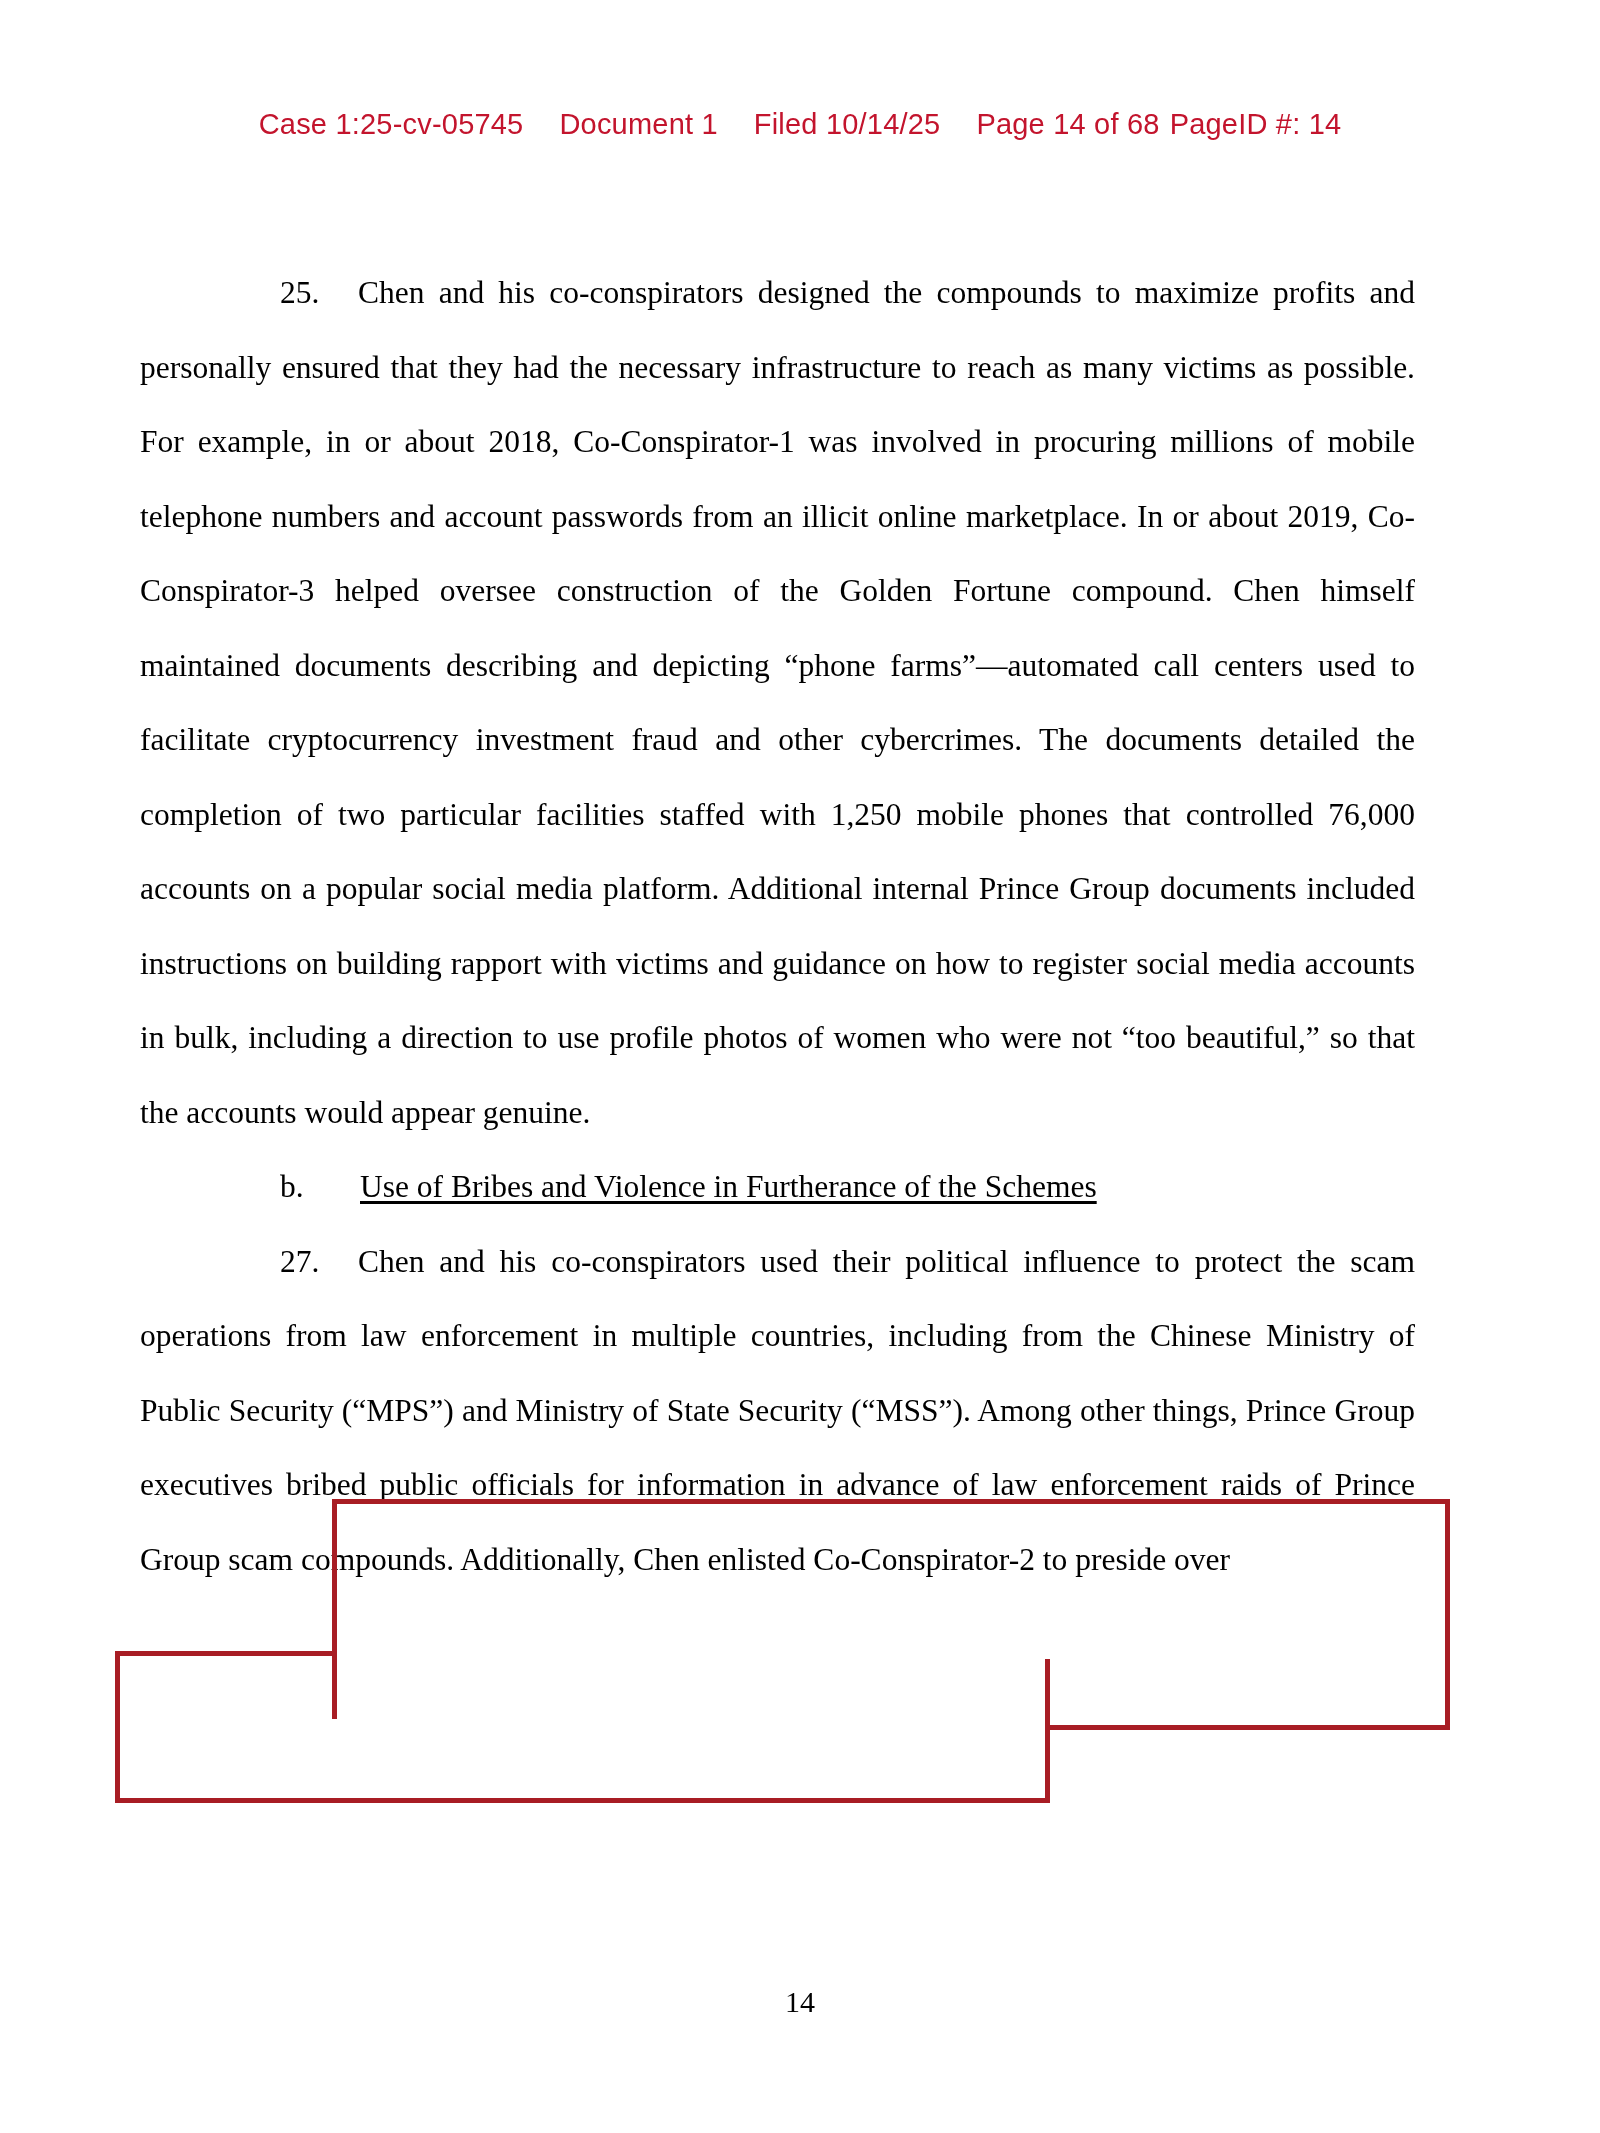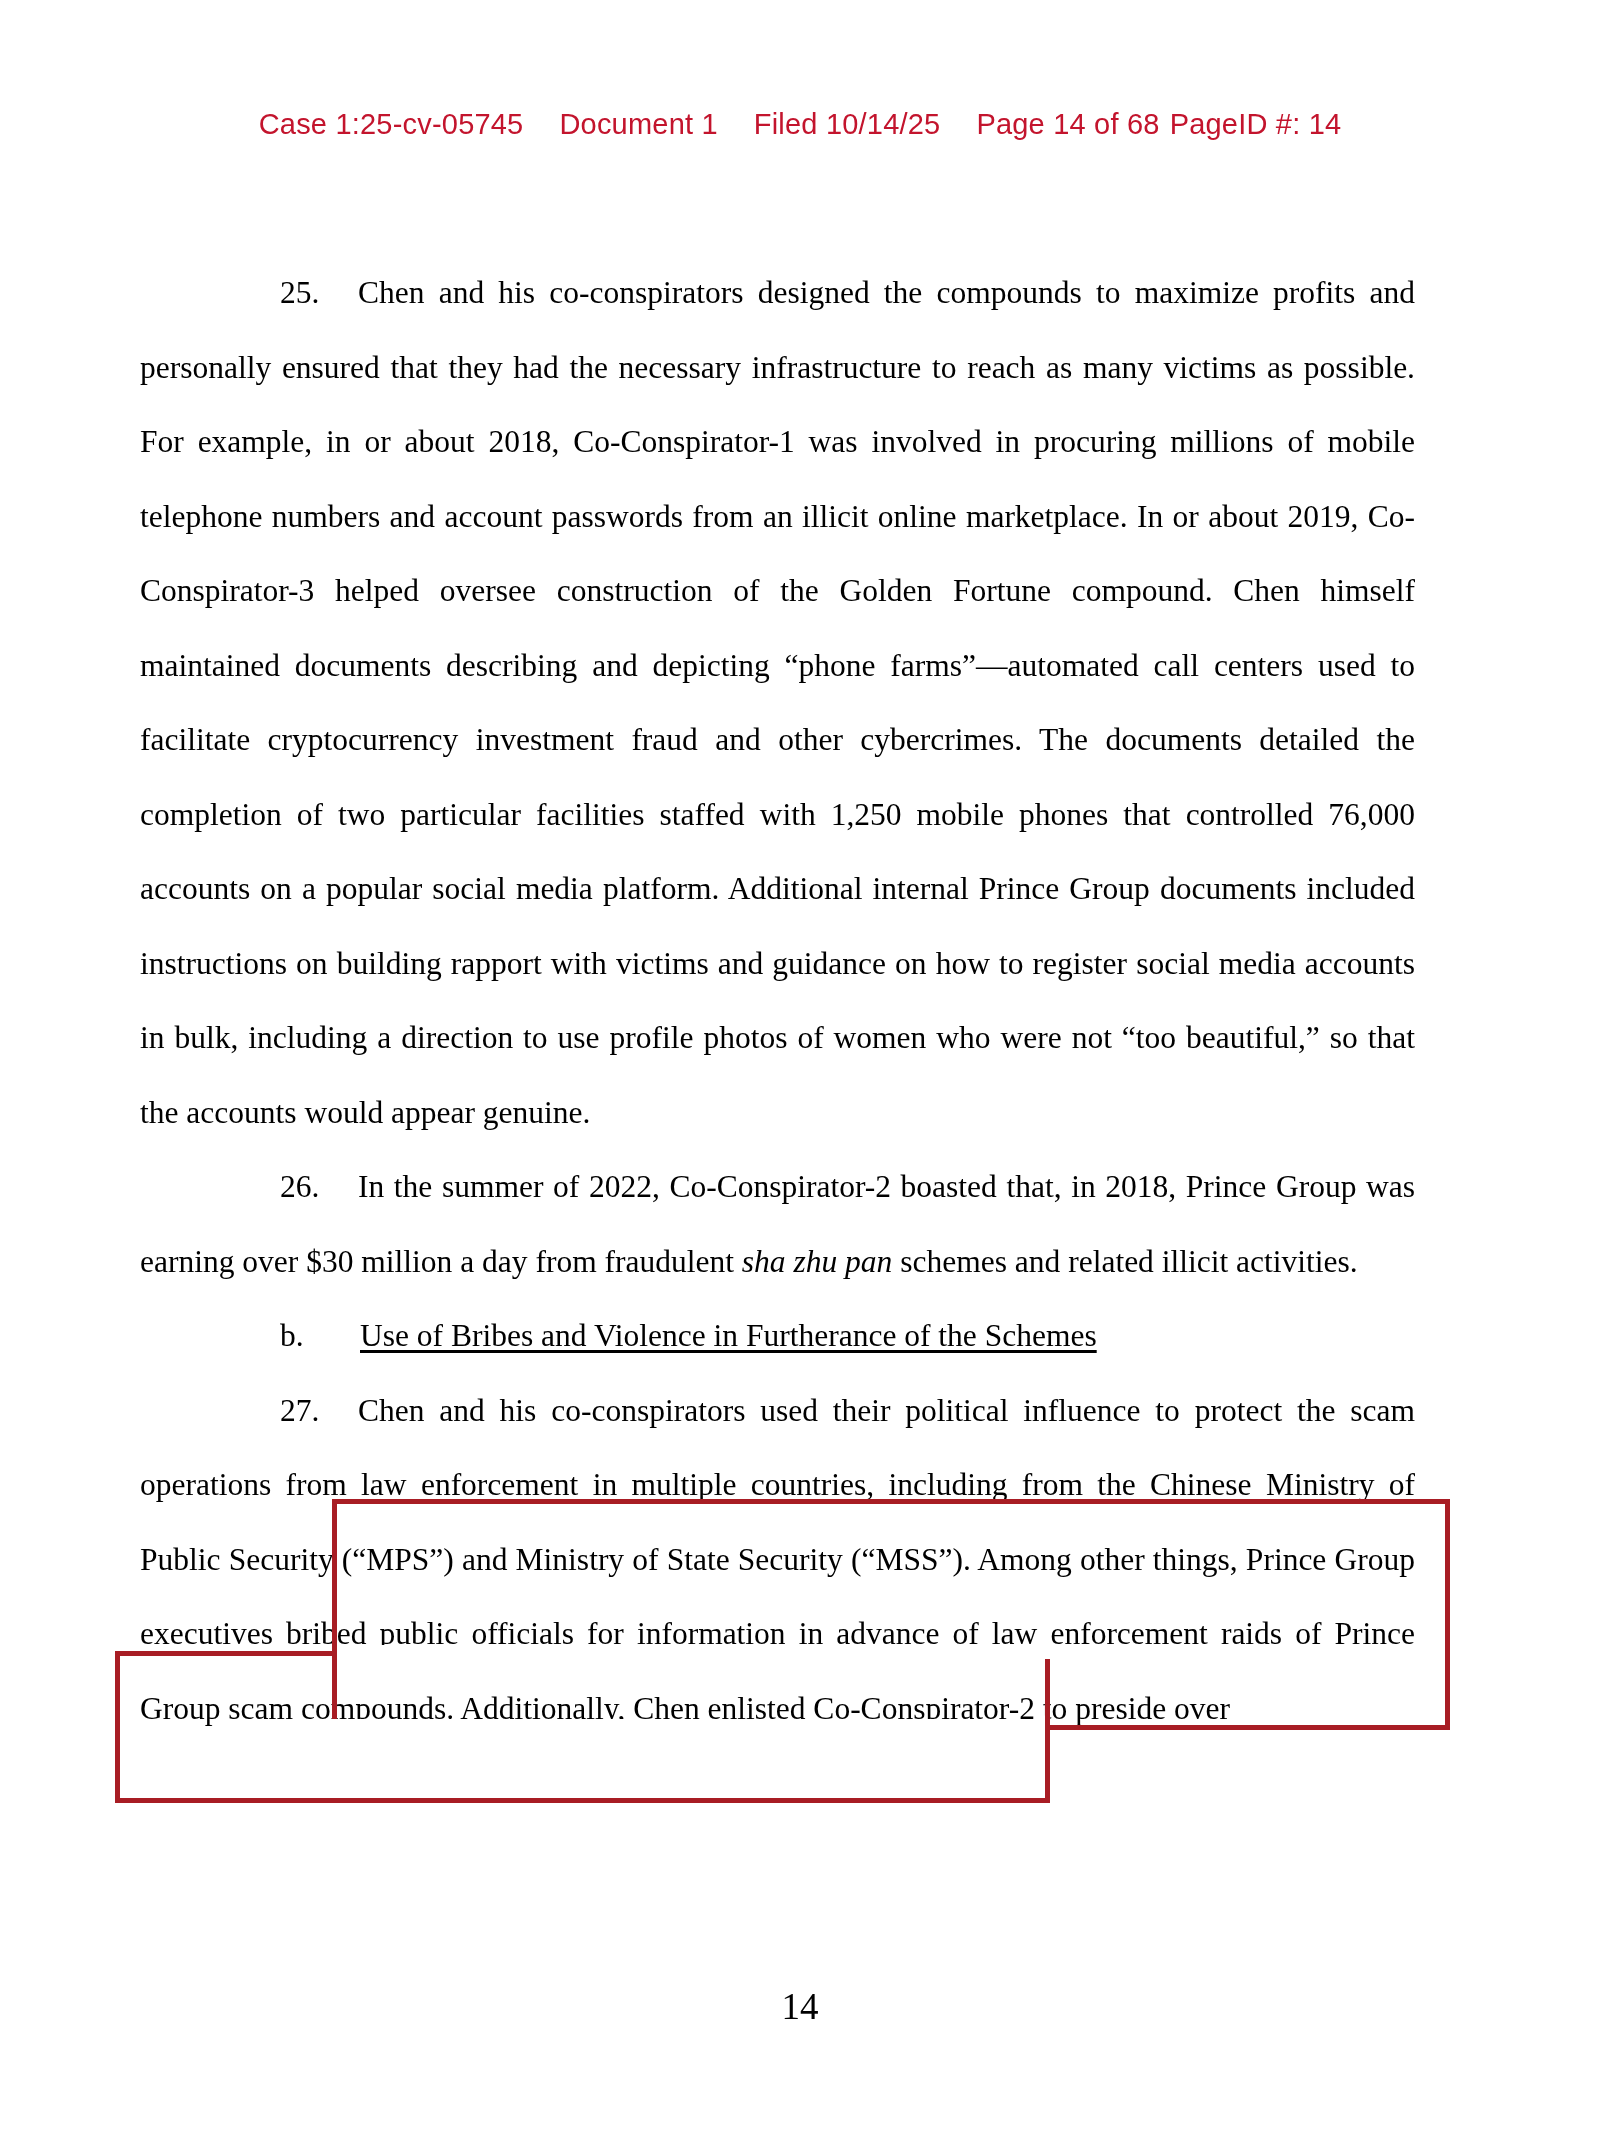--- a/index.html
+++ b/index.html
@@ -127,38 +127,37 @@
     height: 12px;
   }
 
   
   #page-number {
     position: absolute;
     top: 1972px;
     left: 0;
     width: 1600px;
     text-align: center;
-    font-size: 37px;
+    font-size: 30px;
   }
 </style>
 </head>
 <body>
 
 <div id="page">
 
   <div id="ecf-header" style="color: rgb(195, 20, 45);">
     <span class="seg">Case 1:25-cv-05745</span><span class="gap-lg"></span><span class="seg">Document 1</span><span class="gap-lg"></span><span class="seg">Filed 10/14/25</span><span class="gap-lg"></span><span class="seg">Page 14 of 68</span><span class="gap-xs"></span><span class="seg">PageID #: 14</span>
   </div>
 
   <div id="body-text">
 
 
     <p class="numbered"><span class="numlabel">25.</span><span>Chen and his co-conspirators designed the compounds to maximize profits and personally ensured that they had the necessary infrastructure to reach as many victims as possible.  For example, in or about 2018, Co-Conspirator-1 was involved in procuring millions of mobile telephone numbers and account passwords from an illicit online marketplace.  In or about 2019, Co-Conspirator-3 helped oversee construction of the Golden Fortune compound.  Chen himself maintained documents describing and depicting “phone farms”—automated call centers used to facilitate cryptocurrency investment fraud and other cybercrimes.  The documents detailed the completion of two particular facilities staffed with 1,250 mobile phones that controlled 76,000 accounts on a popular social media platform.  Additional internal Prince Group documents included instructions on building rapport with victims and guidance on how to register social media accounts in bulk, including a direction to use profile photos of women who were not “too beautiful,” so that the accounts would appear genuine.</span></p>
 
-    <p class="numbered"><span class="numlabel">26.</span><span>In the summer of 2022, Co-Conspirator-2 boasted that, in 2018, Prince Group was earning over $30 million a day from fraudulent </span><span class="it">sha zhu pan</span><span> schemes and related illicit activities.</span></p>
 
     <p class="subheading"><span class="numlabel-b">b.</span><span class="ul">Use of Bribes and Violence in Furtherance of the Schemes</span></p>
 
     <p class="numbered"><span class="numlabel">27.</span><span>Chen and his co-conspirators used their political influence to protect the scam operations from law enforcement in multiple countries, including from the Chinese Ministry of Public Security (“MPS”) and Ministry of State Security (“MSS”).  Among other things, Prince Group executives bribed public officials for information in advance of law enforcement raids of Prince Group scam compounds.  Additionally, Chen enlisted Co-Conspirator-2 to preside over</span></p>
 
   </div>
 
   <div class="redbox" id="redbox-upper" style="border-color: rgb(168, 29, 36);"></div>
   <div class="redbox" id="redbox-lower" style="border-color: rgb(168, 29, 36);"></div>
   <div class="seam" id="seam-h"></div>

